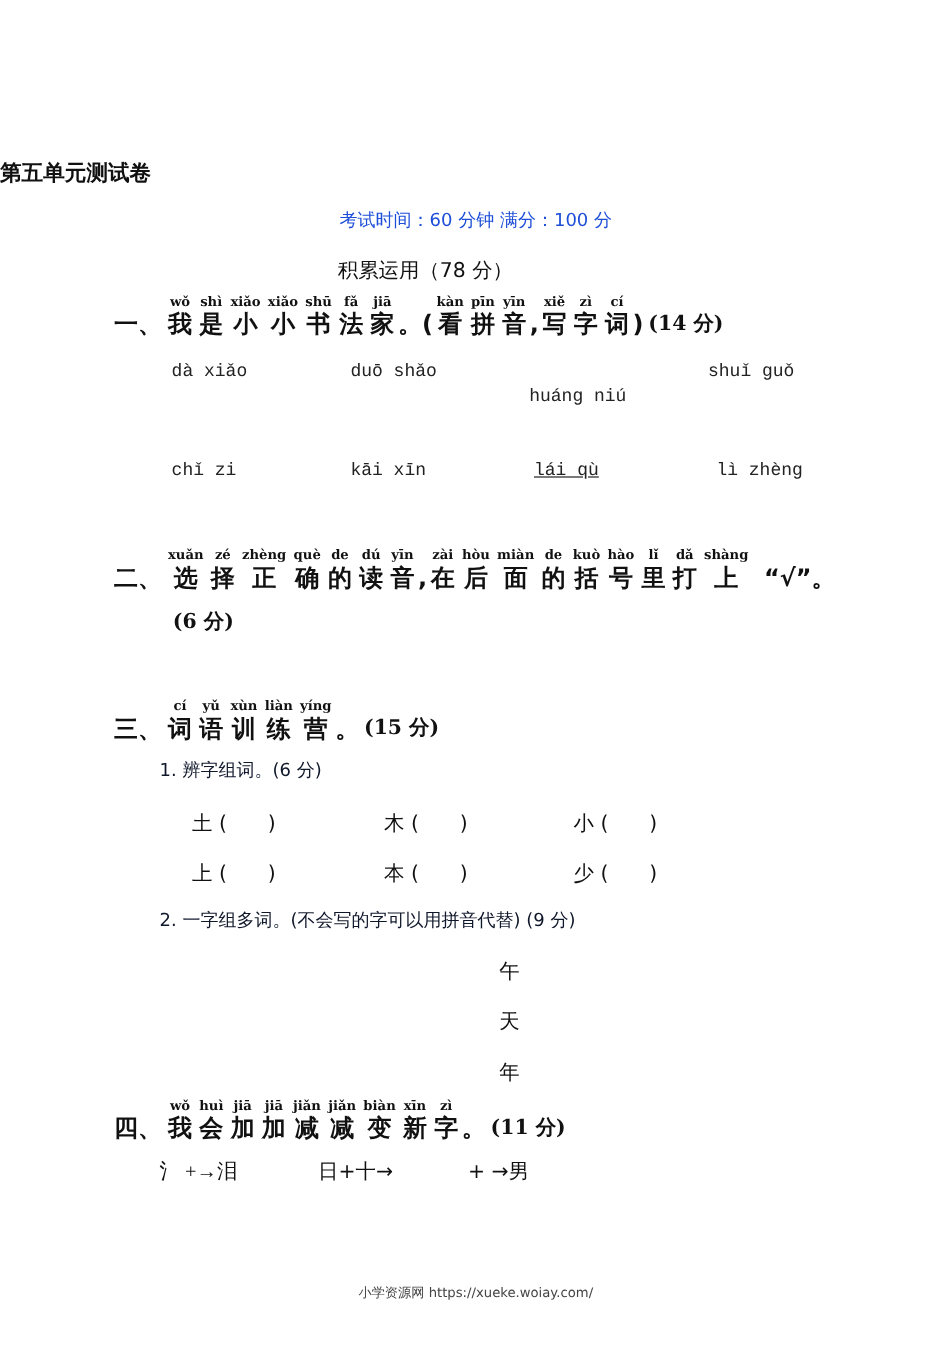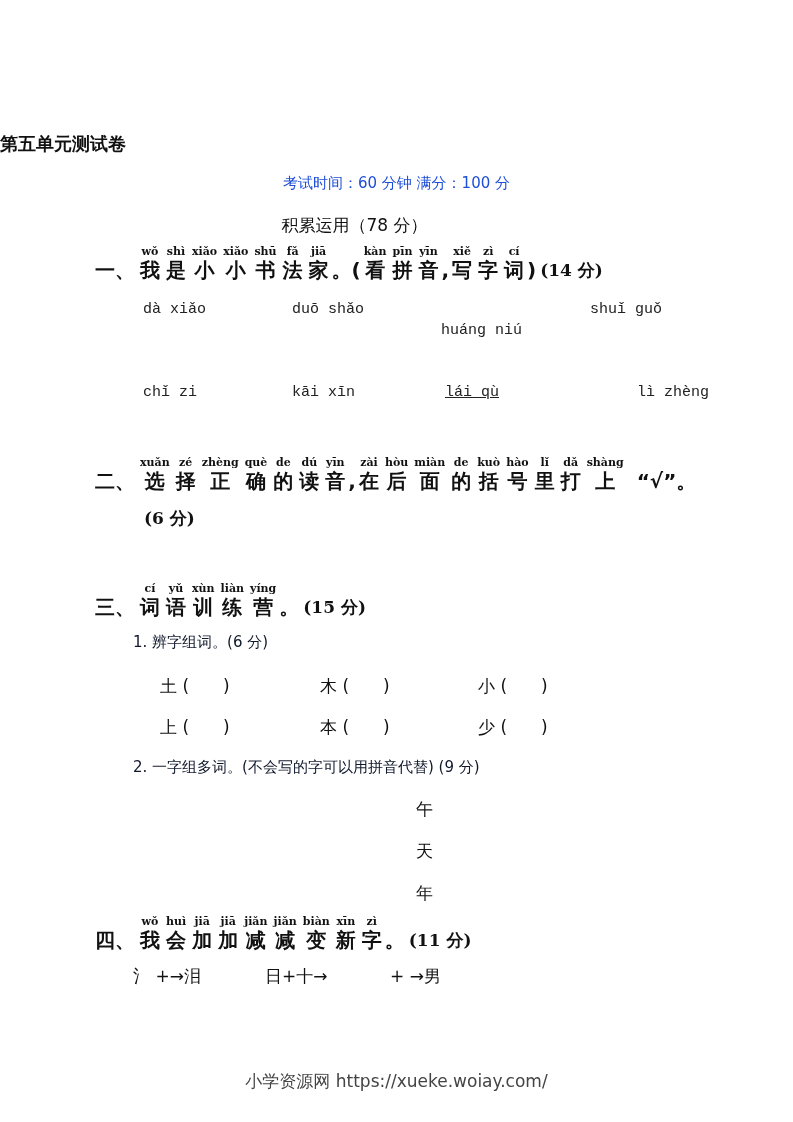--- a/index.html
+++ b/index.html
@@ -14,21 +14,21 @@
   .ruby-row { display: flex; align-items: flex-end; }
   .rb { display: inline-flex; flex-direction: column; align-items: center; margin: 0 3px; }
   .rb .py { font-family: "DejaVu Serif", "Liberation Serif", serif; font-size: 11px; font-weight: bold; line-height: 12px; }
   .rb .hz { font-size: 20px; font-weight: bold; line-height: 24px; }
   .punct { font-size: 20px; font-weight: bold; line-height: 24px; }
   .score { font-family: "DejaVu Serif", "Liberation Serif", serif; font-size: 17px; font-weight: bold; line-height: 24px; margin-left: 4px; }
   .py-word { font-family: "Liberation Mono", "DejaVu Sans Mono", monospace; font-size: 15px; color: #222; }
   .sub { font-size: 15px; color: #0f172a; text-align: center; }
   .cell { font-size: 17px; color: #111; }
   .cell .paren { display: inline-block; width: 62px; letter-spacing: 0; }
-  .footer { left: 0; width: 793px; text-align: center; top: 1070px; font-size: 17px; color: #444; }
+  .footer { left: 0; width: 793px; text-align: center; top: 1070px; font-size: 11px; color: #444; }
 </style>
 </head>
 <body>
 
 <div class="abs title">第五单元测试卷</div>
 <div class="abs meta">考试时间：60 分钟   满分：100 分</div>
 <div class="abs part">积累运用（78 分）</div>
 
 <div class="abs q-head" style="left:95px; top:246px;">
   <span class="punct q-num">一、</span>
@@ -97,21 +97,21 @@
 </div>
 
 <div class="abs py-word" style="left:143px; top:301px;">dà xiǎo</div>
 <div class="abs py-word" style="left:292px; top:301px;">duō shǎo</div>
 <div class="abs py-word" style="left:441px; top:301px;margin-top:21px;">huáng niú</div>
 <div class="abs py-word" style="left:590px; top:301px;">shuǐ guǒ</div>
 
 <div class="abs py-word" style="left:143px; top:384px;">chǐ zi</div>
 <div class="abs py-word" style="left:292px; top:384px;">kāi xīn</div>
 <div class="abs py-word" style="left:445px; top:384px;text-decoration:underline;">lái qù</div>
-<div class="abs py-word" style="left:597px; top:384px;margin-left:40px;">lì zhèng</div>
+<div class="abs py-word" style="left:597px; top:384px;">lì zhèng</div>
 
 <div class="abs q-head" style="left:95px; top:457px;">
   <span class="punct q-num">二、</span>
   <span class="ruby-row" id="q2a">
       <span class="rb">
         <span class="py">xuǎn</span>
         <span class="hz">选</span>
       </span>
       <span class="rb">
         <span class="py">zé</span>
@@ -279,17 +279,17 @@
       </span>
       <span class="rb">
         <span class="py">zì</span>
         <span class="hz">字</span>
       </span>
     </span>
   <span class="punct">。</span>
   <span class="score">(11 分)</span>
 </div>
 
-<div class="abs cell" style="left:133px; top:965px;">氵 +→泪</div>
+<div class="abs cell" style="left:133px; top:965px;font-family:Liberation Serif, serif;">氵 +→泪</div>
 <div class="abs cell" style="left:265px; top:965px;">日+十→</div>
 <div class="abs cell" style="left:390px; top:965px;">+ →男</div>
 
 <div class="abs footer">小学资源网 https://xueke.woiay.com/</div>
 
 </body></html>

